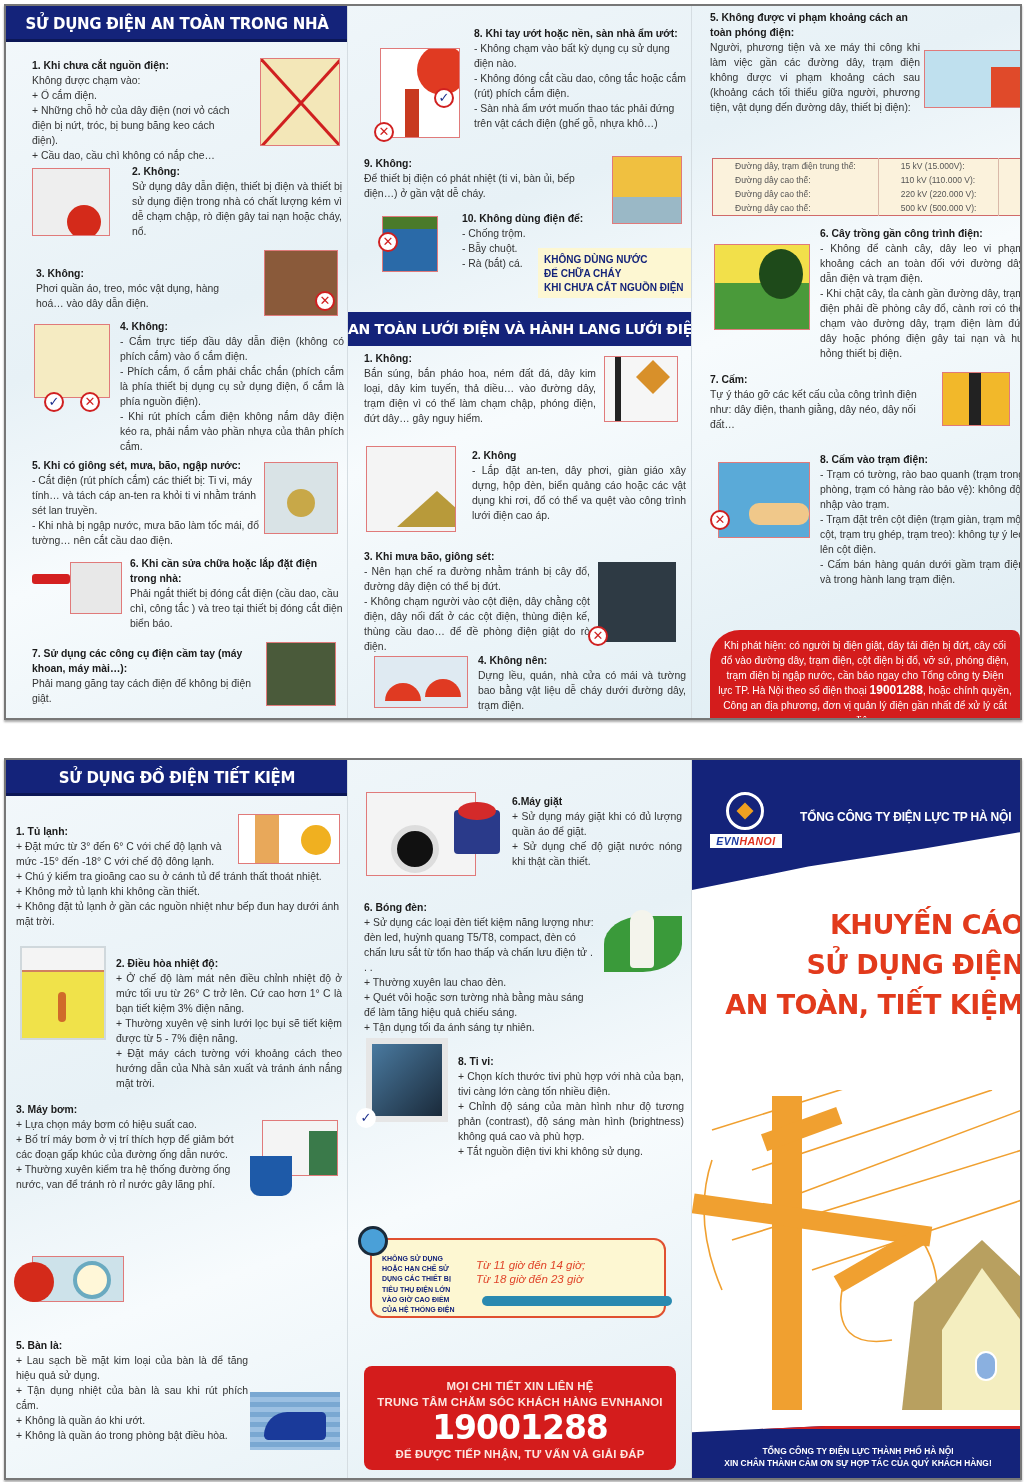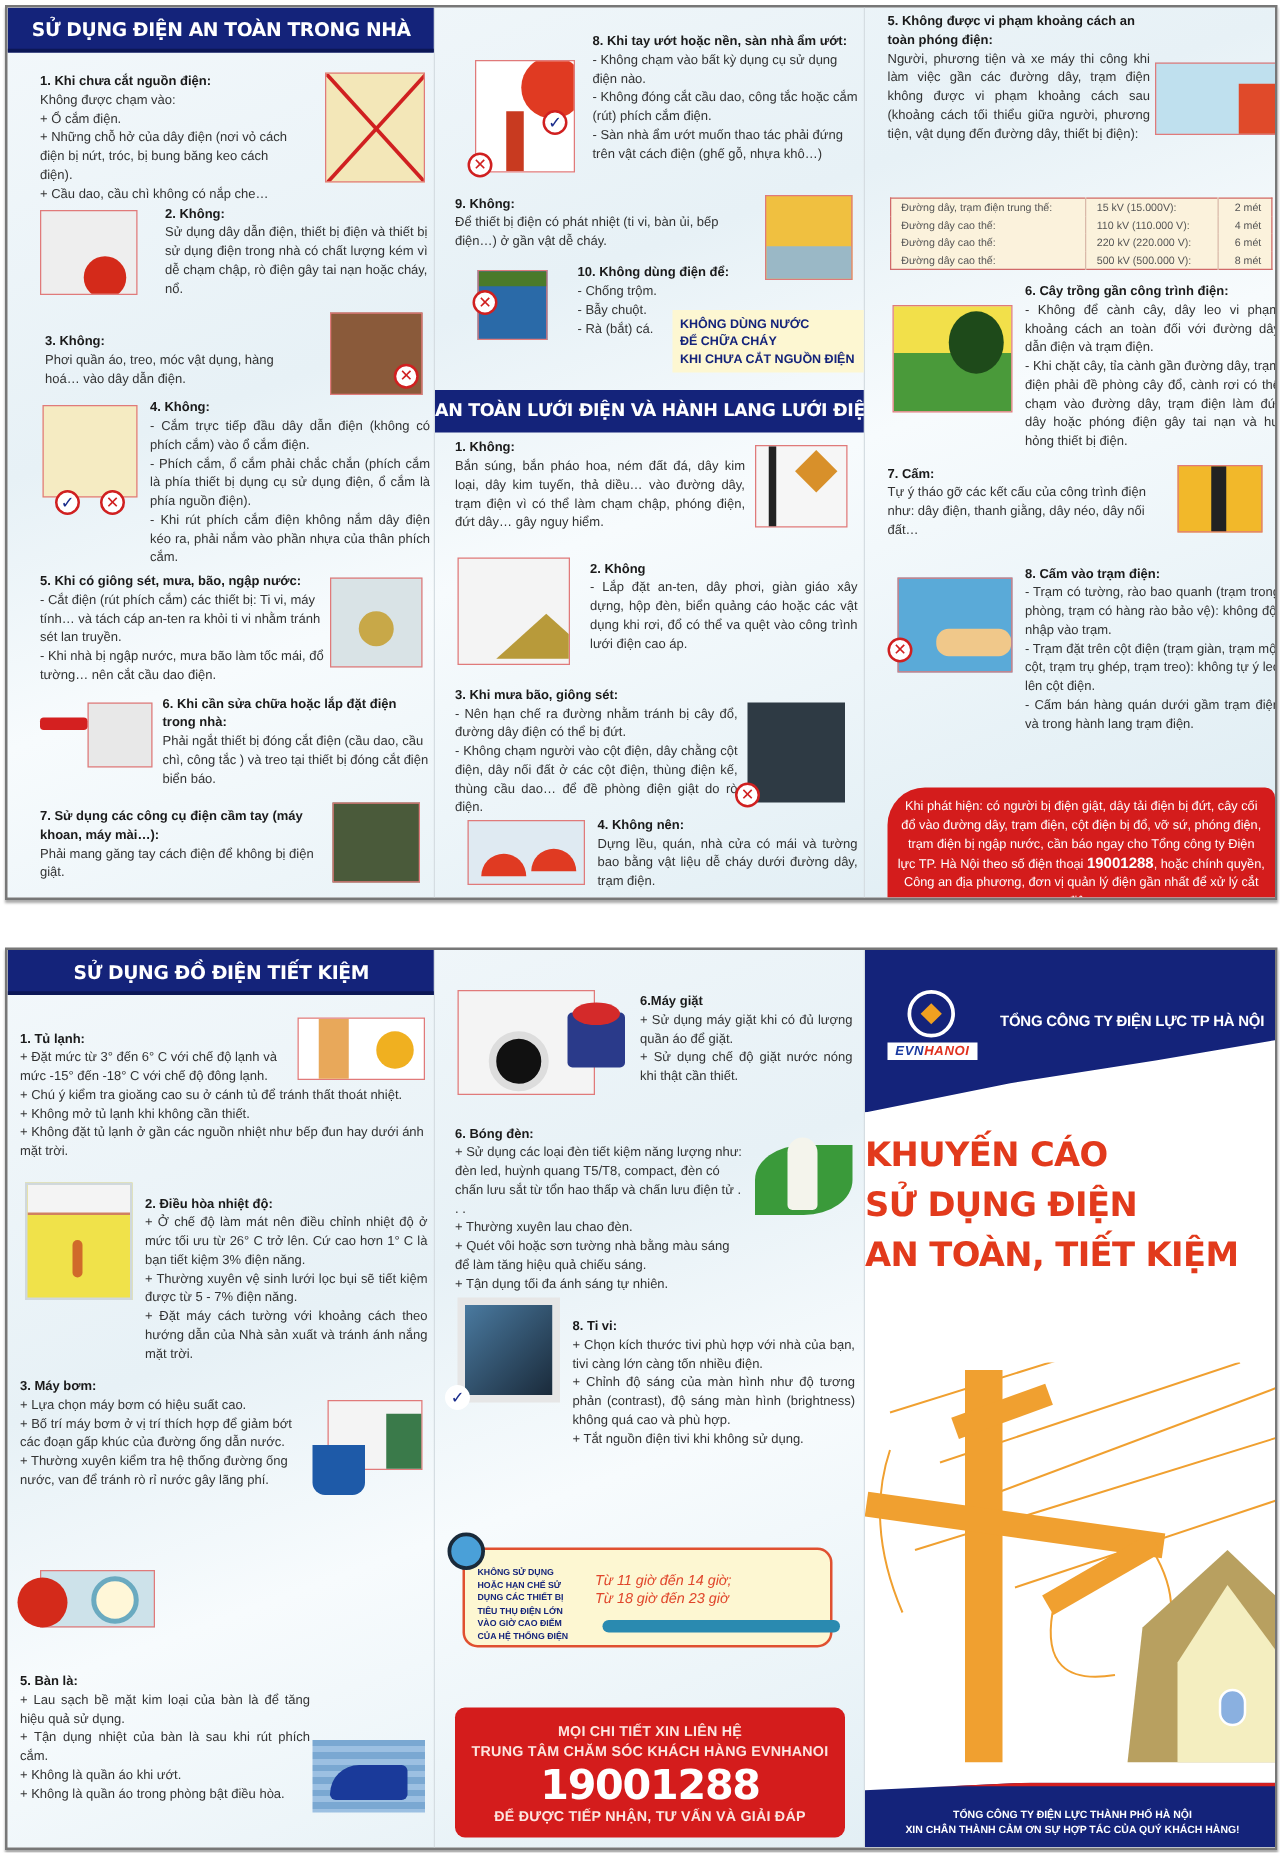--- a/index.html
+++ b/index.html
@@ -17,39 +17,39 @@
 .band.h2{position:absolute;left:0;top:306px;width:344px;height:34px;font-size:14px;line-height:34px}
 .item{position:absolute;font-size:10.4px;line-height:15px;color:#333}
 .item .t{font-weight:bold;color:#1a1a1a;display:block}
 .item p{margin:0}
 .just{text-align:justify}
 .pic{position:absolute;border:1.5px solid #e07a7a;background:#e9e2cf;overflow:hidden}
 .badge-x{position:absolute;width:20px;height:20px;border-radius:50%;background:#fff;border:2px solid #d02020;color:#d02020;font-weight:bold;font-size:13px;line-height:16px;text-align:center}
 .badge-v{position:absolute;width:20px;height:20px;border-radius:50%;background:#fff;border:2px solid #d02020;color:#1a2d8c;font-weight:bold;font-size:13px;line-height:16px;text-align:center}
 .note{position:absolute;left:190px;top:242px;width:164px;height:50px;background:#fdf7d2;padding:5px 6px;color:#14237a;font-weight:bold;font-size:10px;line-height:14px;white-space:nowrap}
 table.dist{position:absolute;left:20px;top:152px;width:306px;border-collapse:collapse;background:#fbf2dc;border:1.5px solid #d06a6a;font-size:8.5px;color:#555}
-table.dist td{padding:2px 8px;border-right:1px solid #d9b9a9;white-space:nowrap}
+table.dist td{padding:2px 22px;border-right:1px solid #d9b9a9;white-space:nowrap}
 table.dist td:last-child{text-align:right;border-right:none}
 .redbox{position:absolute;background:#d41c1c;color:#fff;text-align:center;border-radius:8px}
 .redbox.alert{left:18px;top:624px;width:310px;height:108px;font-size:10.2px;line-height:15px;padding:8px 8px;border-top-left-radius:30px}
 .redbox.alert b{font-size:12px}
 .redbox.contact{left:16px;top:606px;width:312px;height:104px;padding-top:12px}
 .contact .l1,.contact .l2,.contact .l4{font-weight:bold;font-size:11.4px;line-height:16px;color:#fde6e0;letter-spacing:0.2px}
 .contact .num{font-size:33px;font-weight:bold;line-height:36px;font-family:"DejaVu Sans",sans-serif;letter-spacing:-1px}
 .peak{position:absolute;left:22px;top:478px;width:296px;height:80px;background:#fdf7d2;border:2.5px solid #e05030;border-radius:12px}
 .peak .lt{position:absolute;left:10px;top:14px;font-size:7px;line-height:10.2px;font-weight:bold;color:#14237a;width:80px}
 .peak .times{position:absolute;left:104px;top:18px;font-size:11.5px;line-height:14px;font-weight:normal;color:#e0452a;font-style:italic}
 .cover-top{position:absolute;left:0;top:0;width:332px;height:130px;background:#14237a;border-bottom-right-radius:0;clip-path:polygon(0 0,100% 0,100% 55%,70% 68%,35% 82%,0 100%)}
 .cover-top .co{position:absolute;left:108px;top:50px;font-size:12px;font-weight:bold;color:#fff;white-space:nowrap;letter-spacing:-0.2px}
 .logo{position:absolute;left:18px;top:32px;width:72px;height:60px}
 .logo .ring{position:absolute;left:16px;top:0;width:38px;height:38px;border-radius:50%;border:3px solid #fff}
 .logo .ring:after{content:"";position:absolute;left:10px;top:10px;width:12px;height:12px;background:#f0a020;transform:rotate(45deg)}
 .logo .word{position:absolute;left:0;top:42px;width:72px;height:14px;background:#fff;color:#1a3aa0;font-weight:bold;font-size:10.5px;line-height:14px;text-align:center;font-style:italic;letter-spacing:0.5px}
 .logo .word span{color:#e0301e}
-.cover-title{position:absolute;left:0;top:145px;width:332px;text-align:left;color:#e23a1c;font-family:"DejaVu Sans",sans-serif;font-weight:bold;font-size:27px;line-height:40px;letter-spacing:-0.5px}
+.cover-title{position:absolute;left:0;top:145px;width:332px;text-align:right;color:#e23a1c;font-family:"DejaVu Sans",sans-serif;font-weight:bold;font-size:27px;line-height:40px;letter-spacing:-0.5px}
 .cover-bottom{position:absolute;left:0;bottom:0;width:332px;height:52px;background:#14237a;border-top:3px solid #d42020;color:#fff;text-align:center;font-weight:bold;font-size:8.4px;line-height:12px;padding-top:16px;clip-path:polygon(0 12%,40% 0,100% 0,100% 100%,0 100%)}
 .pole{position:absolute;left:0;top:330px;width:332px;height:320px}
 </style>
 </head>
 <body>
 
 <div class="sheet top">
 
   <div class="panel p1">
     <div class="band h1">SỬ DỤNG ĐIỆN AN TOÀN TRONG NHÀ</div>

